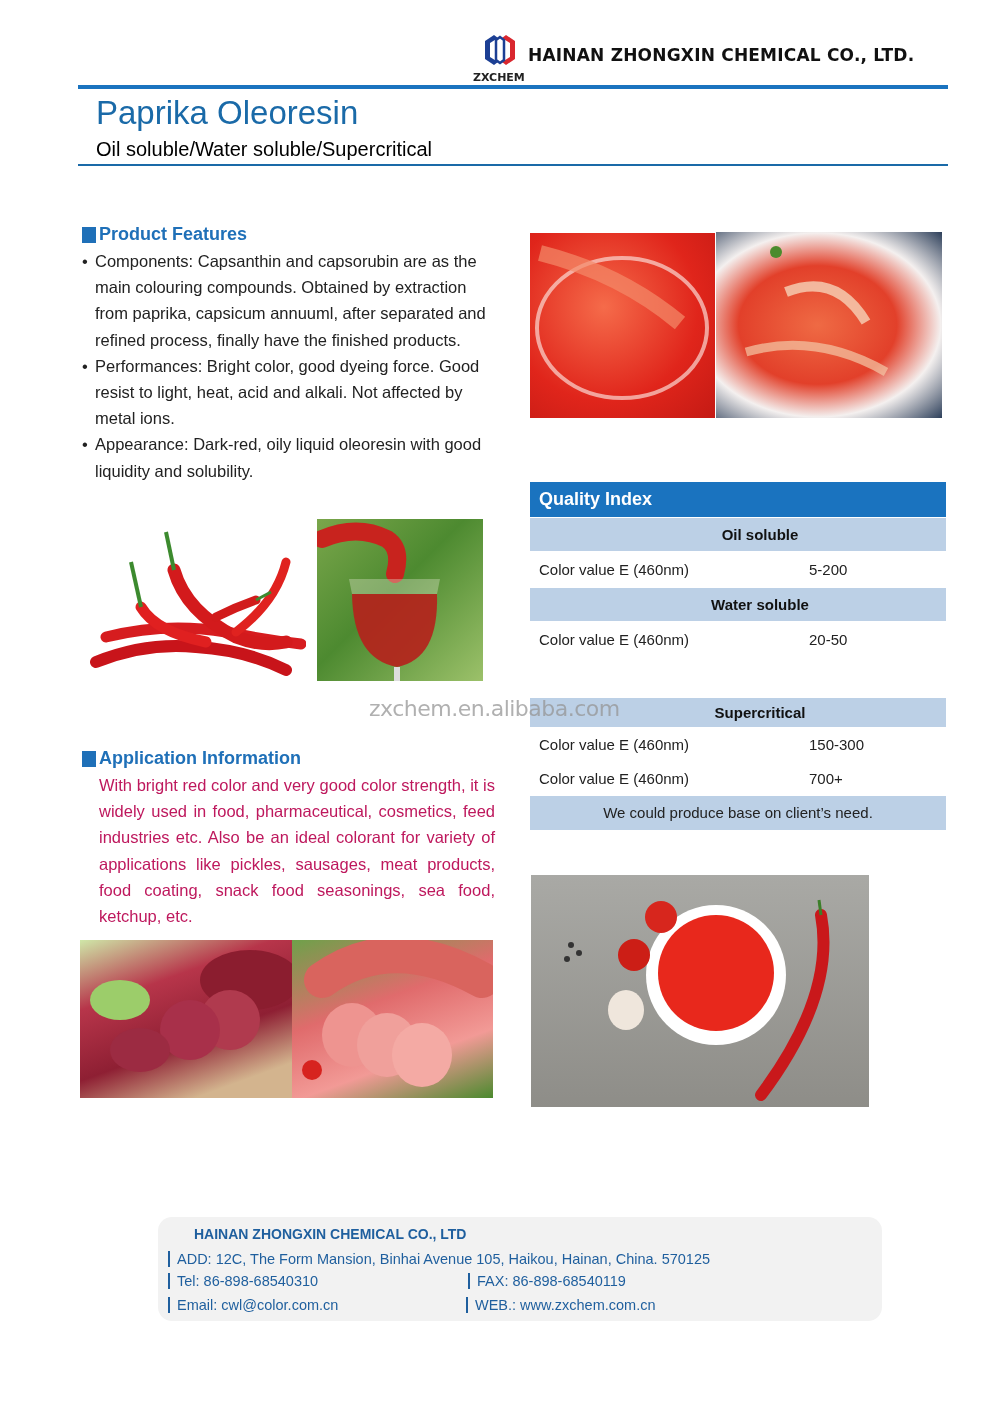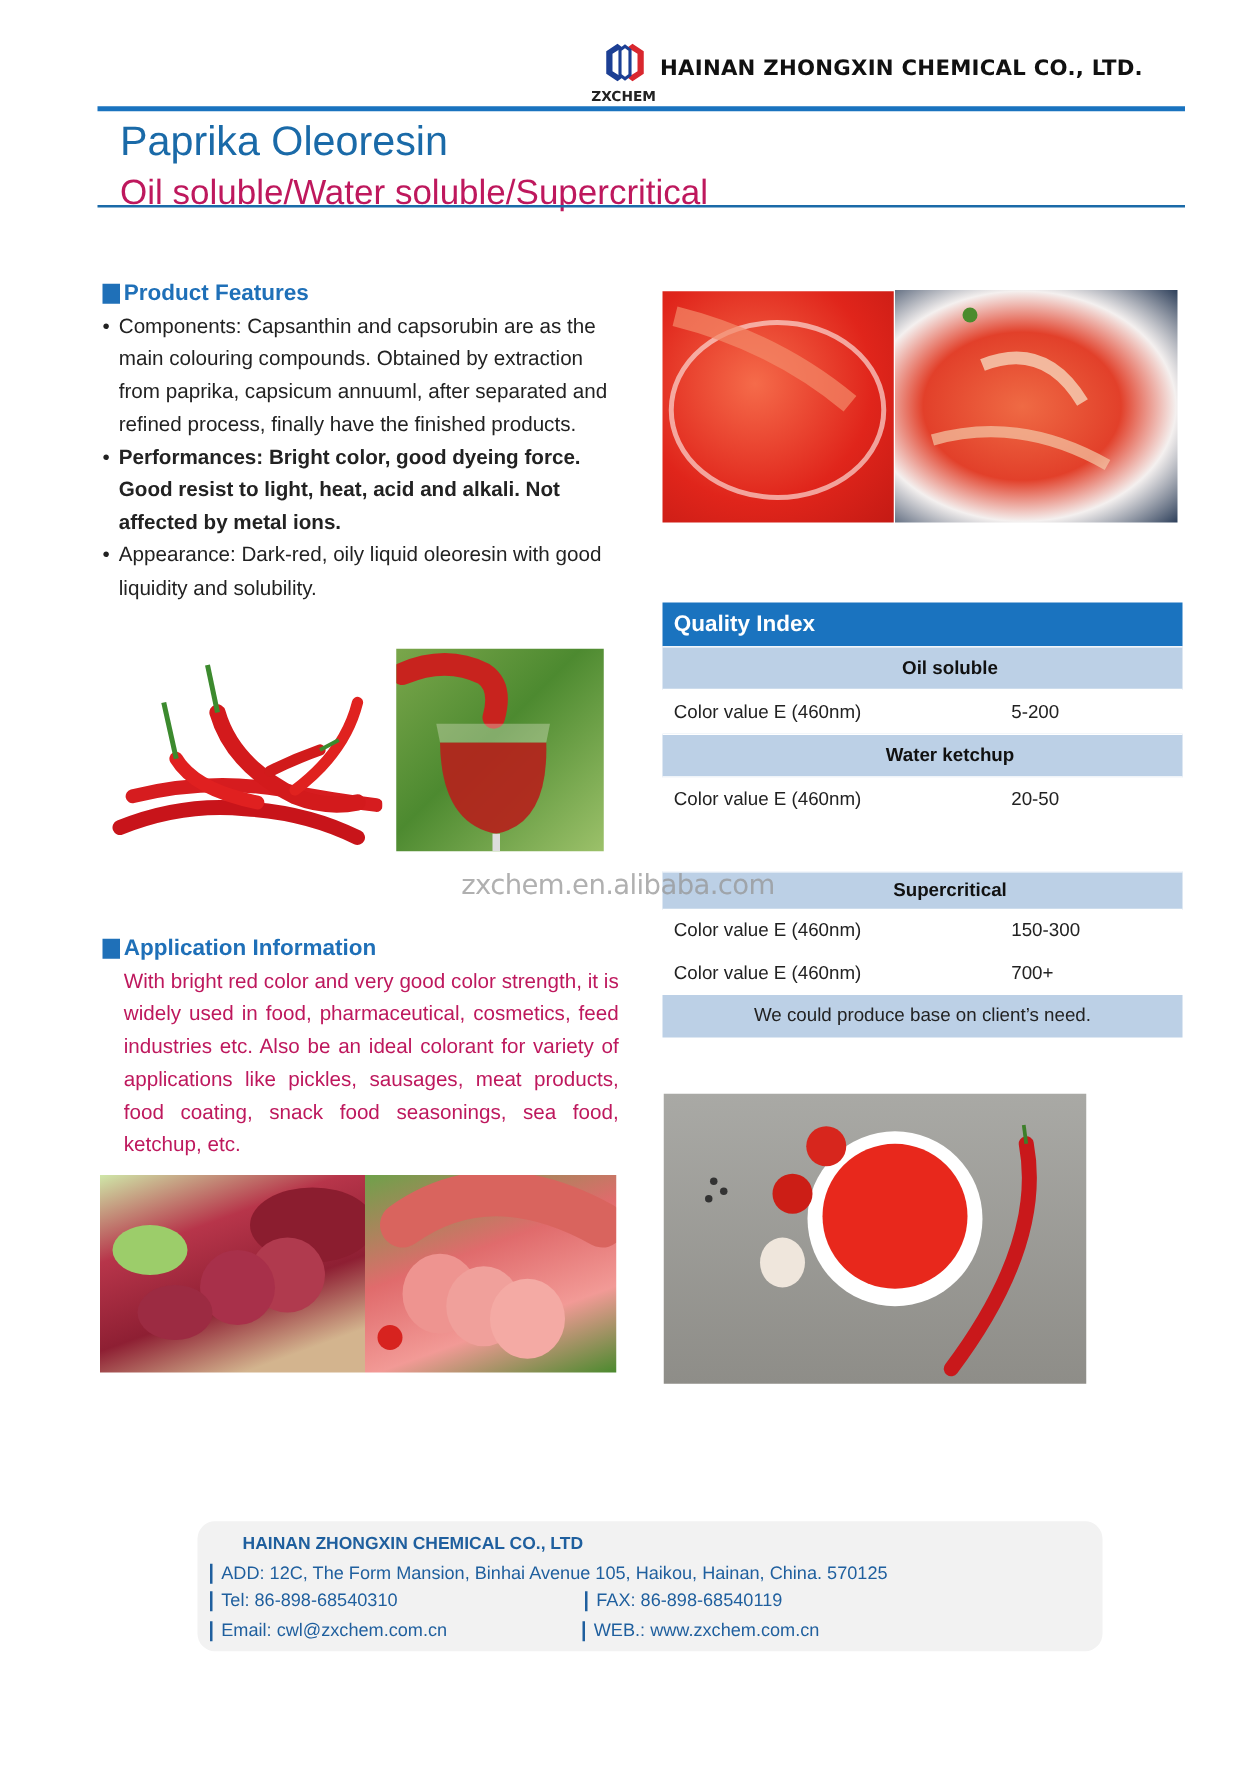--- a/index.html
+++ b/index.html
@@ -6,21 +6,21 @@
   body { width:1000px; height:1414px; background:#ffffff; position:relative; overflow:hidden;
          font-family:"Liberation Sans", "DejaVu Sans", sans-serif; color:#222; }
   .abs { position:absolute; }
 
   
   .logo { left:482px; top:32px; width:36px; height:36px; }
   .company-top { left:528px; top:45px; font-weight:bold; font-size:17px; letter-spacing:0.2px; color:#111; font-family:"DejaVu Sans", sans-serif; }
   .zxchem { left:473px; top:71px; font-weight:bold; font-size:11px; color:#222; font-family:"DejaVu Sans", sans-serif; }
   .top-rule { left:78px; top:85px; width:870px; height:4px; background:#1a73bf; }
   .title { left:96px; top:94px; font-size:33px; color:#1a6aa8;text-align:center; }
-  .subtitle { left:96px; top:138px; font-size:28px; color:#be185d;text-align:right; }
+  .subtitle { left:96px; top:138px; font-size:20px; color:#000000;text-align:right; }
   .title-rule { left:78px; top:164px; width:870px; height:2px; background:#1a6aa8; }
 
   
   .sec-head { display:flex; align-items:center; font-weight:bold; font-size:18px; color:#1f70b8; }
   .sec-head .sq { width:14px; height:16px; background:#1f70b8; margin-right:3px; }
   .pf-head { left:82px; top:224px; }
   .ai-head { left:82px; top:748px; }
 
   .bullets { left:80px; top:248px; width:420px; font-size:16.5px; line-height:26.2px; color:#222; }
   .bullet { display:flex; }
@@ -77,21 +77,21 @@
   <span class="sq"></span>
   <span>Product Features</span>
 </div>
 <div class="abs bullets">
   <div class="bullet">
     <span class="dot">•</span>
     <span class="txt" style="padding-left:0;text-indent:0;margin-left:-1px;width:400px;">Components: Capsanthin and capsorubin are as the main colouring compounds. Obtained by extraction from paprika, capsicum annuuml, after separated and refined process, finally have the finished products.</span>
   </div>
   <div class="bullet">
     <span class="dot">•</span>
-    <span class="txt" style="padding-left:0;text-indent:0;margin-left:-1px;width:400px;font-weight:bold;">Performances: Bright color, good dyeing force. Good resist to light, heat, acid and alkali. Not affected by metal ions.</span>
+    <span class="txt" style="padding-left:0;text-indent:0;margin-left:-1px;width:400px;">Performances: Bright color, good dyeing force. Good resist to light, heat, acid and alkali. Not affected by metal ions.</span>
   </div>
   <div class="bullet">
     <span class="dot">•</span>
     <span class="txt" style="padding-left:0;text-indent:0;margin-left:-1px;width:404px;">Appearance: Dark-red, oily liquid oleoresin with good liquidity and solubility.</span>
   </div>
 </div>
 
 <div class="abs img peppers">
   <svg width="220" height="160" viewBox="0 0 220 160">
     <path d="M10 140 Q60 120 110 125 Q160 128 200 148" stroke="#c8141a" stroke-width="12" fill="none" stroke-linecap="round"></path>
@@ -153,21 +153,21 @@
   </svg>
 </div>
 
 <div class="abs qt">
   <div class="qt-title">Quality Index</div>
   <div class="qt-band">Oil soluble</div>
   <div class="qt-row">
     <span class="k">Color value E (460nm)</span>
     <span class="v">5-200</span>
   </div>
-  <div class="qt-band">Water ketchup</div>
+  <div class="qt-band">Water soluble</div>
   <div class="qt-row">
     <span class="k">Color value E (460nm)</span>
     <span class="v">20-50</span>
   </div>
   <div class="qt-band" style="height:29px;line-height:29px;margin-top:40px;">Supercritical</div>
   <div class="qt-row" style="height:33px;line-height:33px;">
     <span class="k">Color value E (460nm)</span>
     <span class="v">150-300</span>
   </div>
   <div class="qt-row" style="height:35px;line-height:35px;">
@@ -203,18 +203,18 @@
 <div class="abs f-line" style="left:168px;top:1273px;">
   <span class="bar"></span>
   <span>Tel: 86-898-68540310</span>
 </div>
 <div class="abs f-line" style="left:468px;top:1273px;">
   <span class="bar"></span>
   <span>FAX: 86-898-68540119</span>
 </div>
 <div class="abs f-line" style="left:168px;top:1297px;">
   <span class="bar"></span>
-  <span>Email: cwl@zxchem.com.cn</span>
+  <span>Email: cwl@color.com.cn</span>
 </div>
 <div class="abs f-line" style="left:466px;top:1297px;">
   <span class="bar"></span>
   <span>WEB.: www.zxchem.com.cn</span>
 </div>
 
 </body></html>

